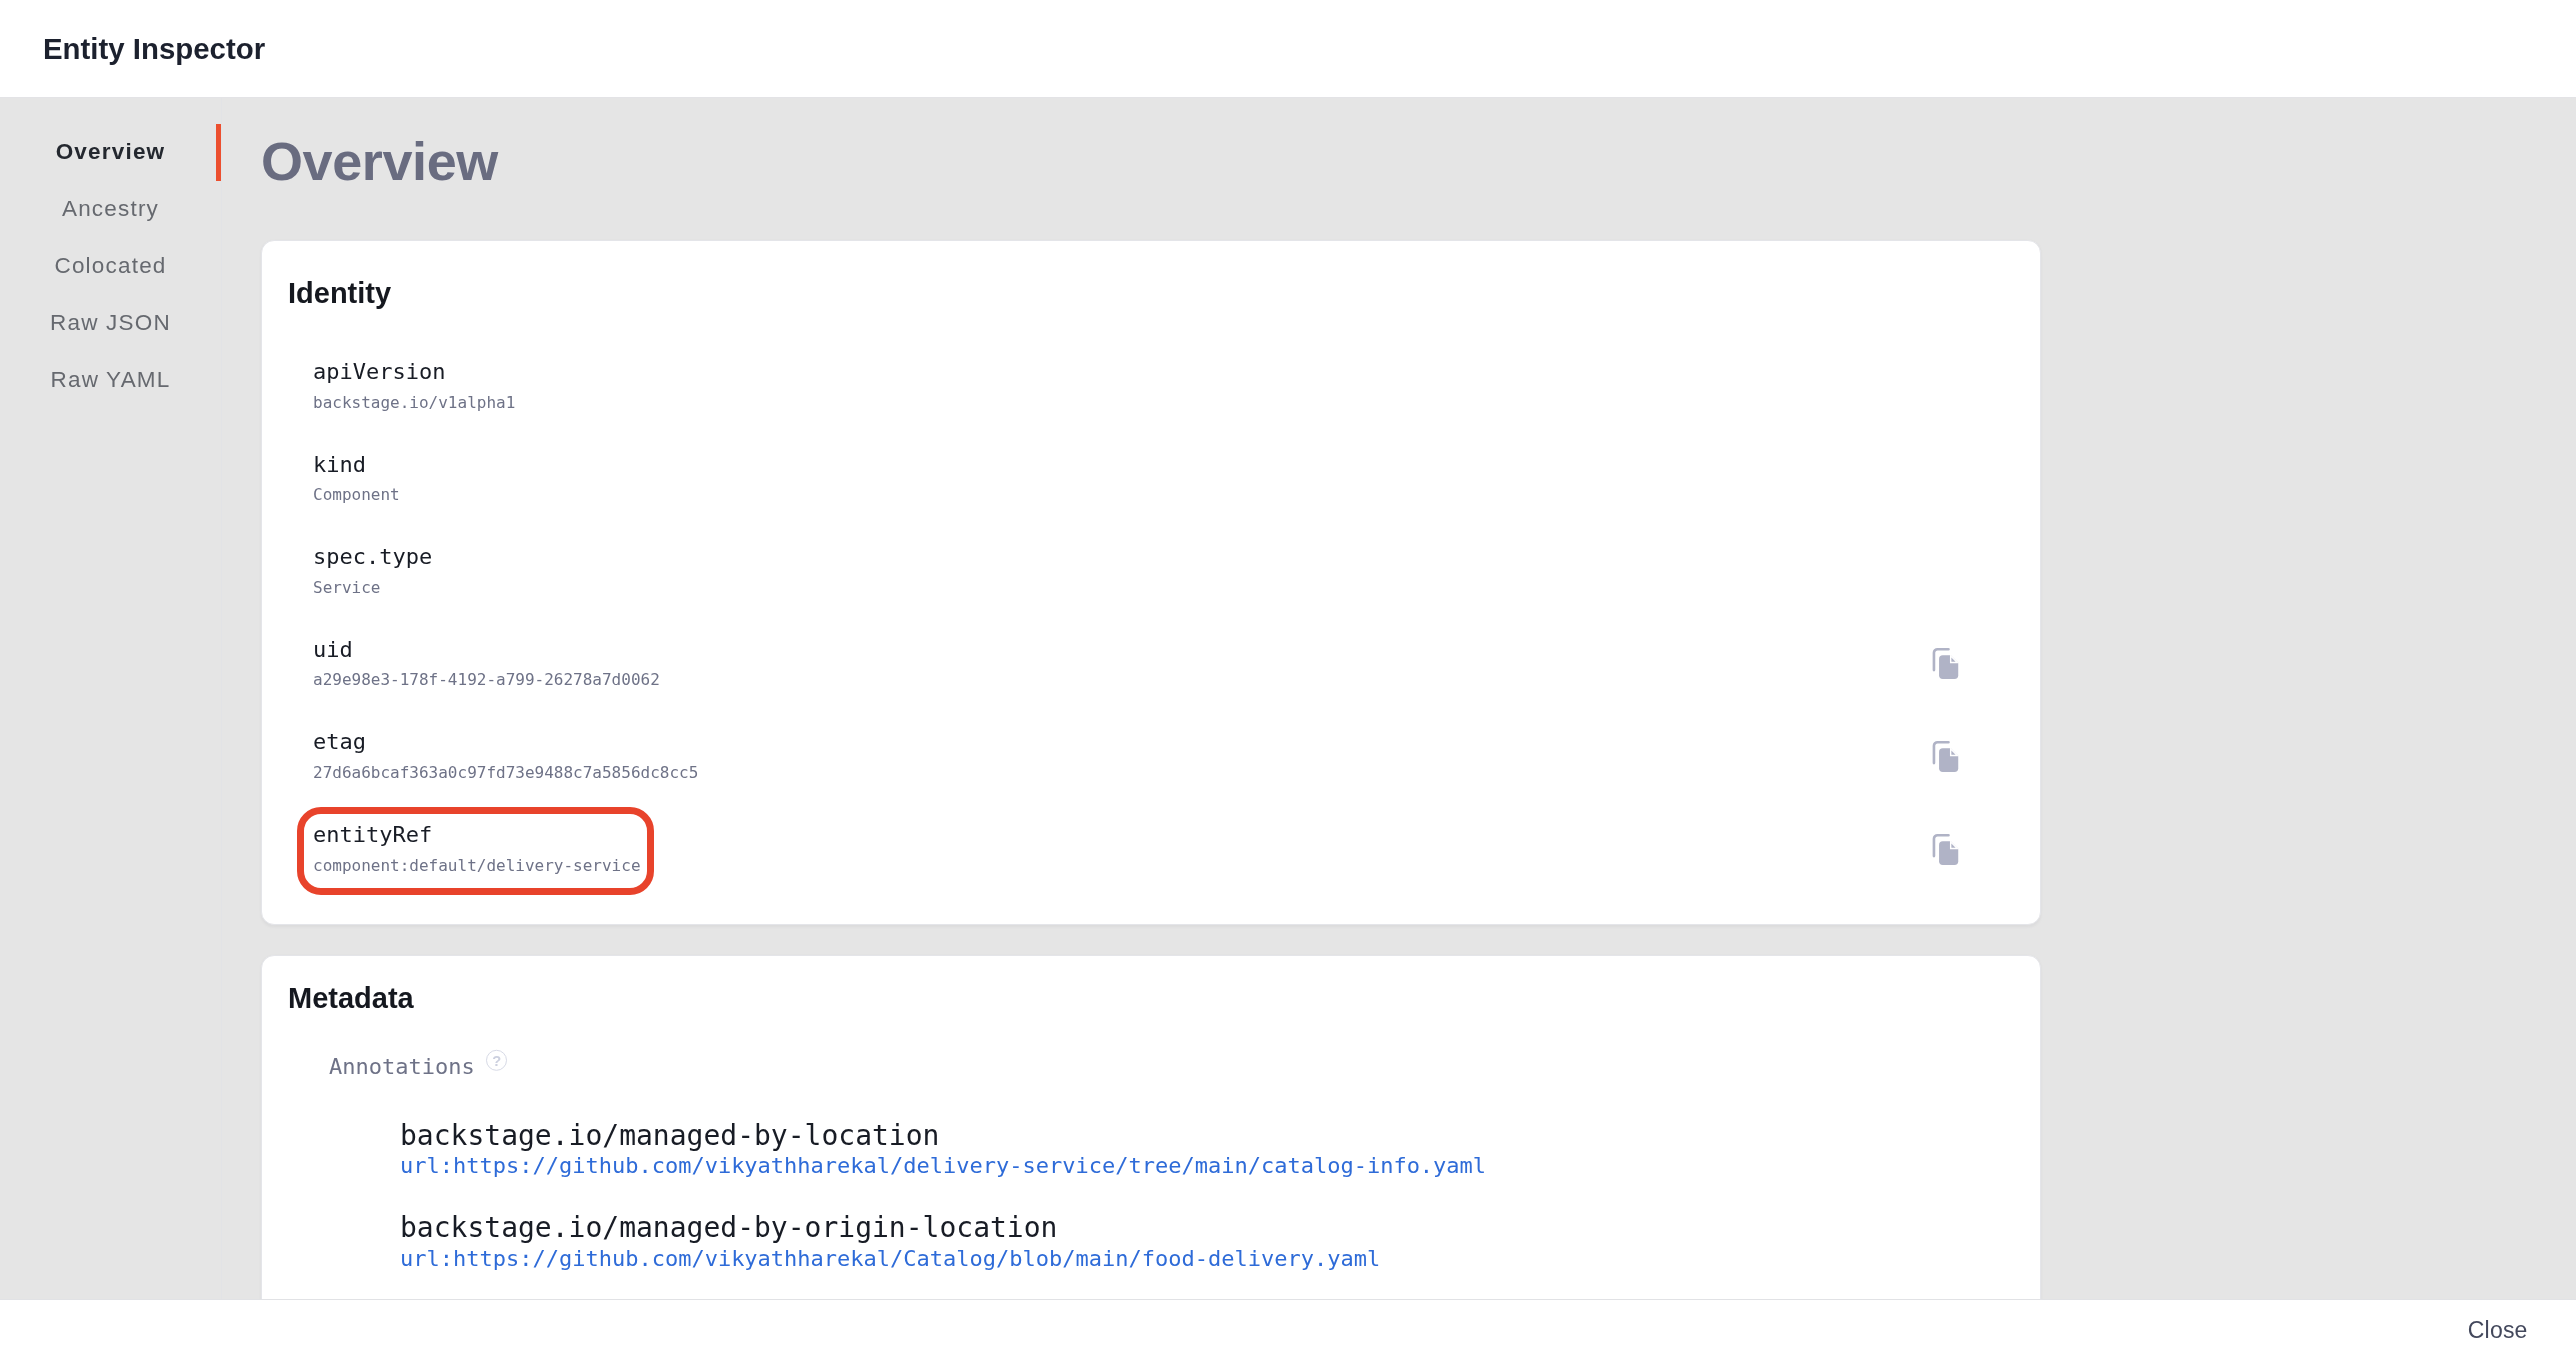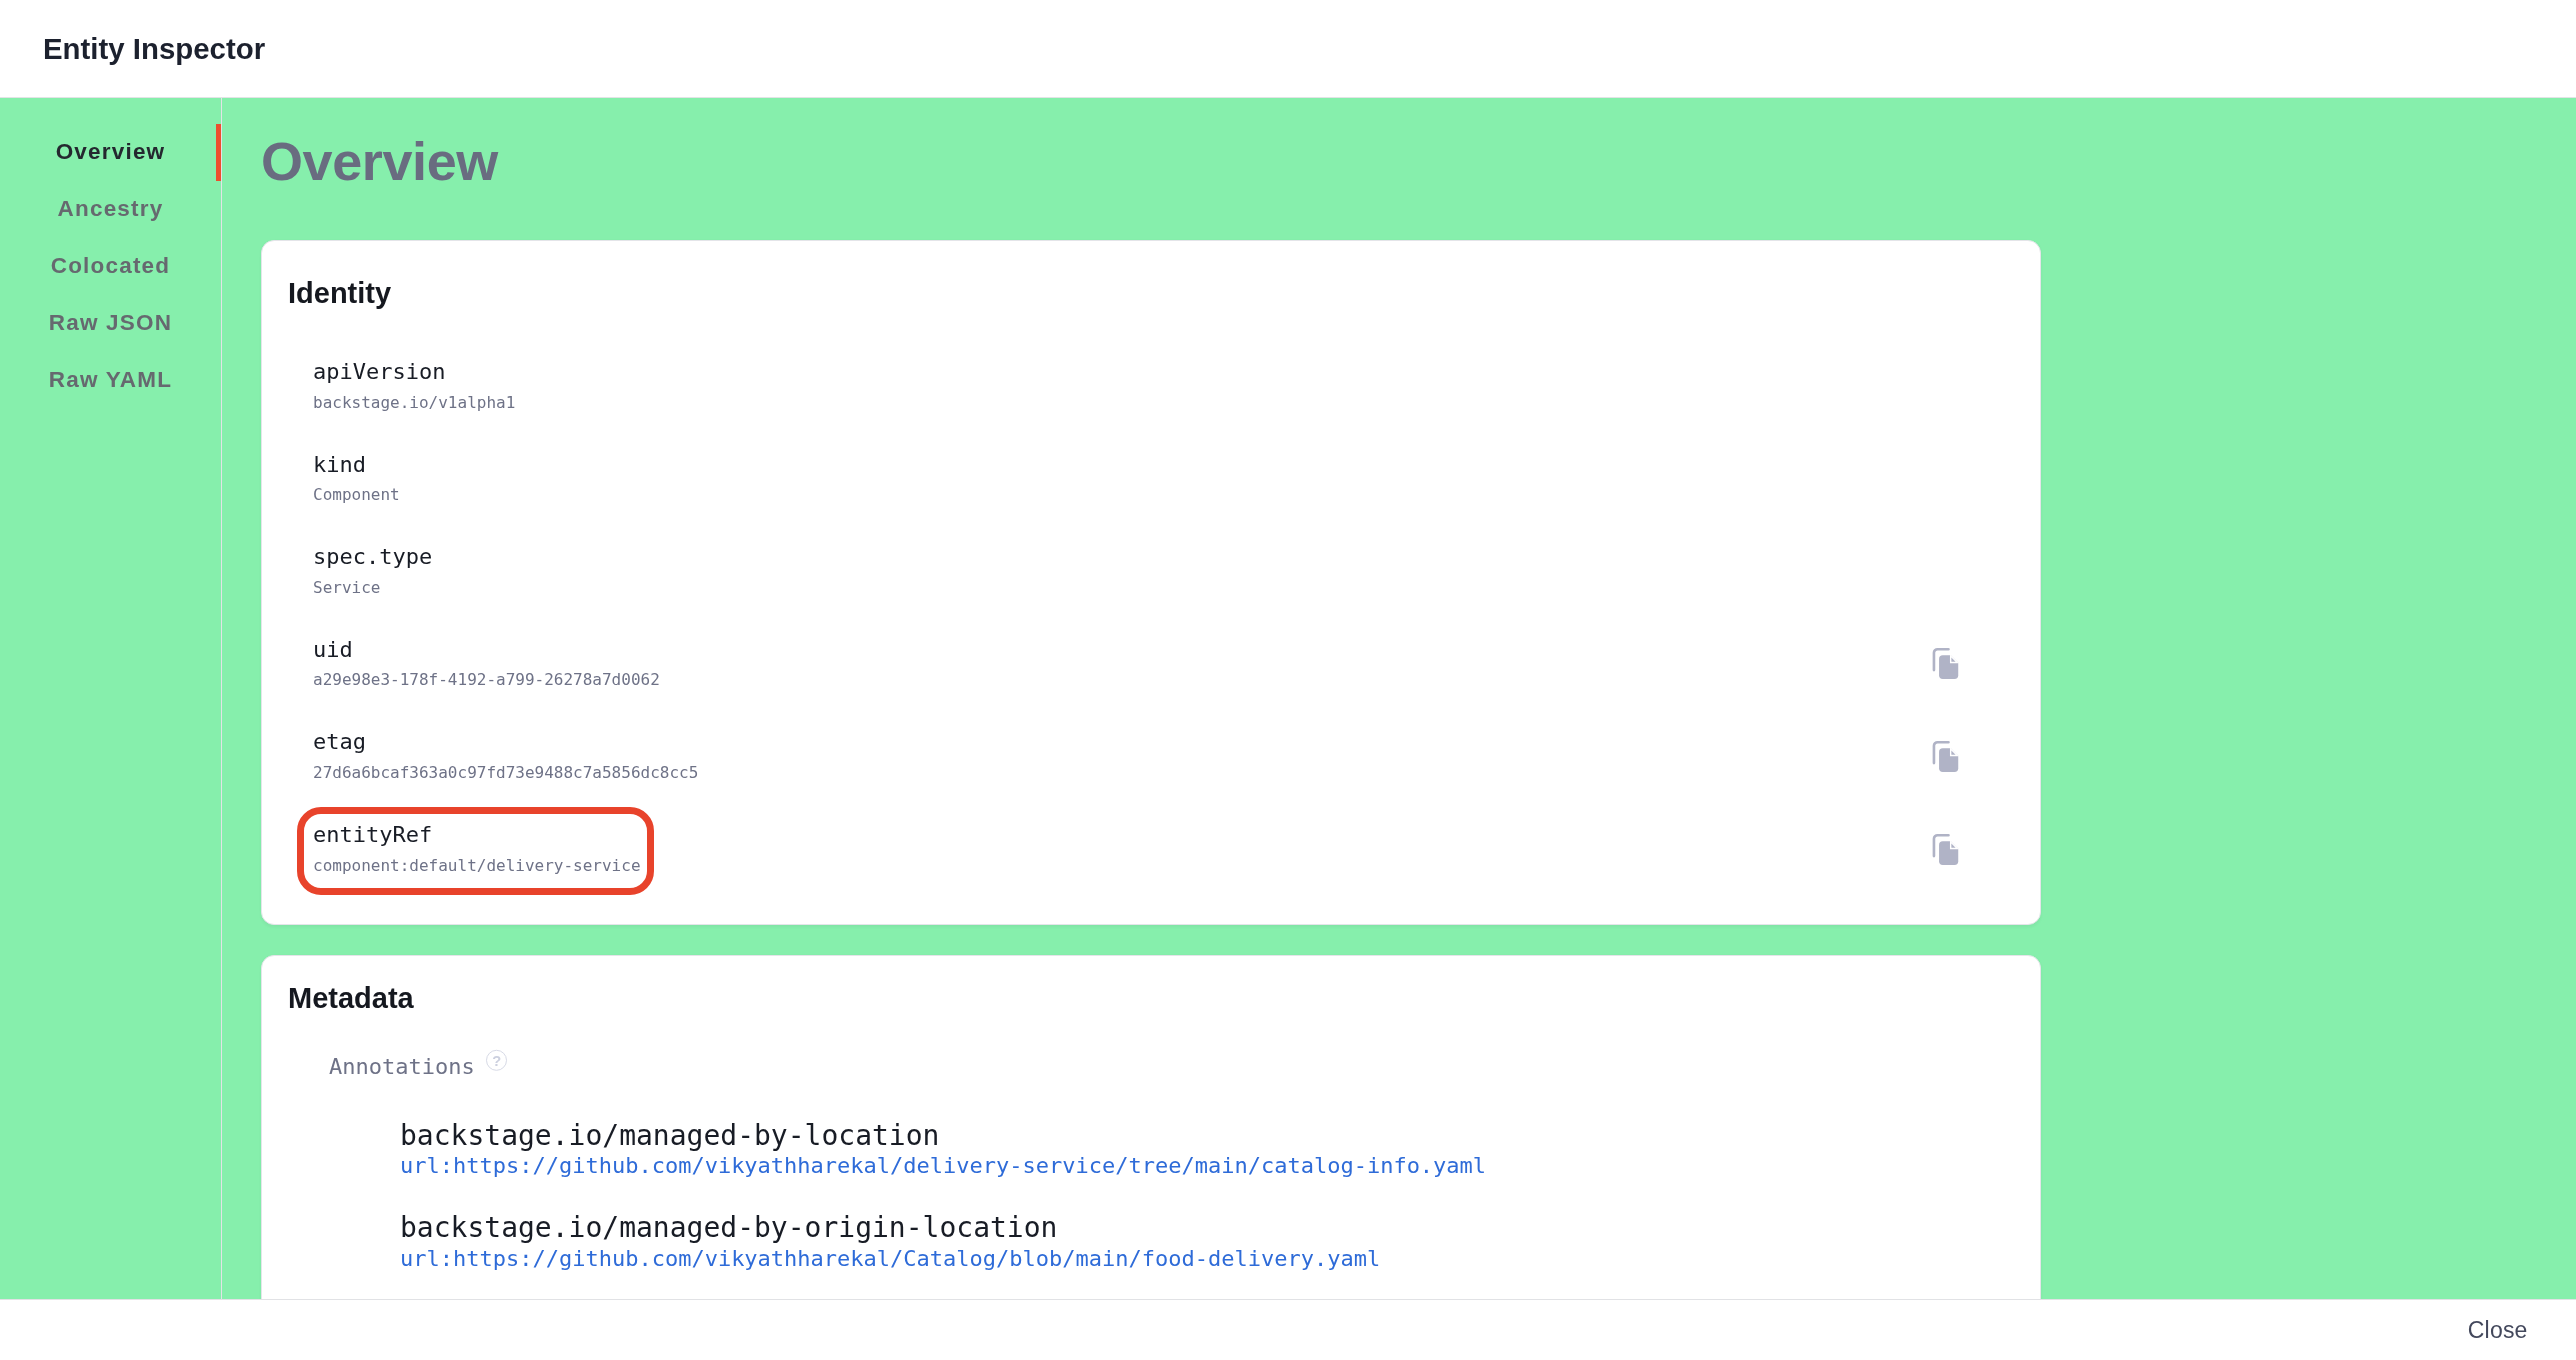--- a/index.html
+++ b/index.html
@@ -1,32 +1,32 @@
 <!DOCTYPE html>
 <html style="font-size:12.4px"><head>
 <meta charset="utf-8">
 <style>
   * { margin:0; padding:0; box-sizing:border-box; }
   html,body { width:2576px; height:1361px; background:#ffffff; overflow:hidden; }
   body { font-family:"Liberation Sans", sans-serif; color:#1c212e; }
 
-  .dialog { width:2576px; height:1361px; display:flex; flex-direction:column; background:#86efac; }
+  .dialog { width:2576px; height:1361px; display:flex; flex-direction:column; background:#e5e5e5; }
 
   
   .dialog-header { flex:0 0 98px; display:flex; align-items:center; padding-left:43px;
                    border-bottom:1.5px solid #e3e3e6; background:#fff; }
   .dialog-title { font-size:29.4px; font-weight:700; color:#1c212e; letter-spacing:0; }
 
   
   .dialog-body { flex:1 1 auto; min-height:0; display:flex; overflow:hidden; }
 
   
   .sidebar { flex:0 0 222px; border-right:1.5px solid #e2e3e6; padding-top:25.6px; }
   .nav-item { position:relative; height:57px; display:flex; align-items:center; justify-content:center;
-              font-size:22.5px; font-weight:700; letter-spacing:1.2px; color:#66696f; cursor:pointer; }
+              font-size:22.5px; font-weight:400; letter-spacing:1.2px; color:#66696f; cursor:pointer; }
   .nav-item.active { color:#24282f; font-weight:600; }
   .nav-indicator { position:absolute; right:0; top:0; bottom:0; width:5.4px; background:#ec4f2e; }
 
   
   .main { flex:1 1 auto; min-width:0; padding-left:39px; overflow:hidden; }
   .page-title { margin-top:34px; font-size:54px; line-height:59px; font-weight:700; color:#696c80; letter-spacing:-0.4px; }
 
   .card { width:1780px; background:#fff; border:0.8px solid #e4e5e9; border-radius:13px;
           box-shadow:0 1.5px 3.1px rgba(40,44,63,0.05); }
   .card.identity { margin-top:49px; padding:35px 39px 29.4px 26px; }

